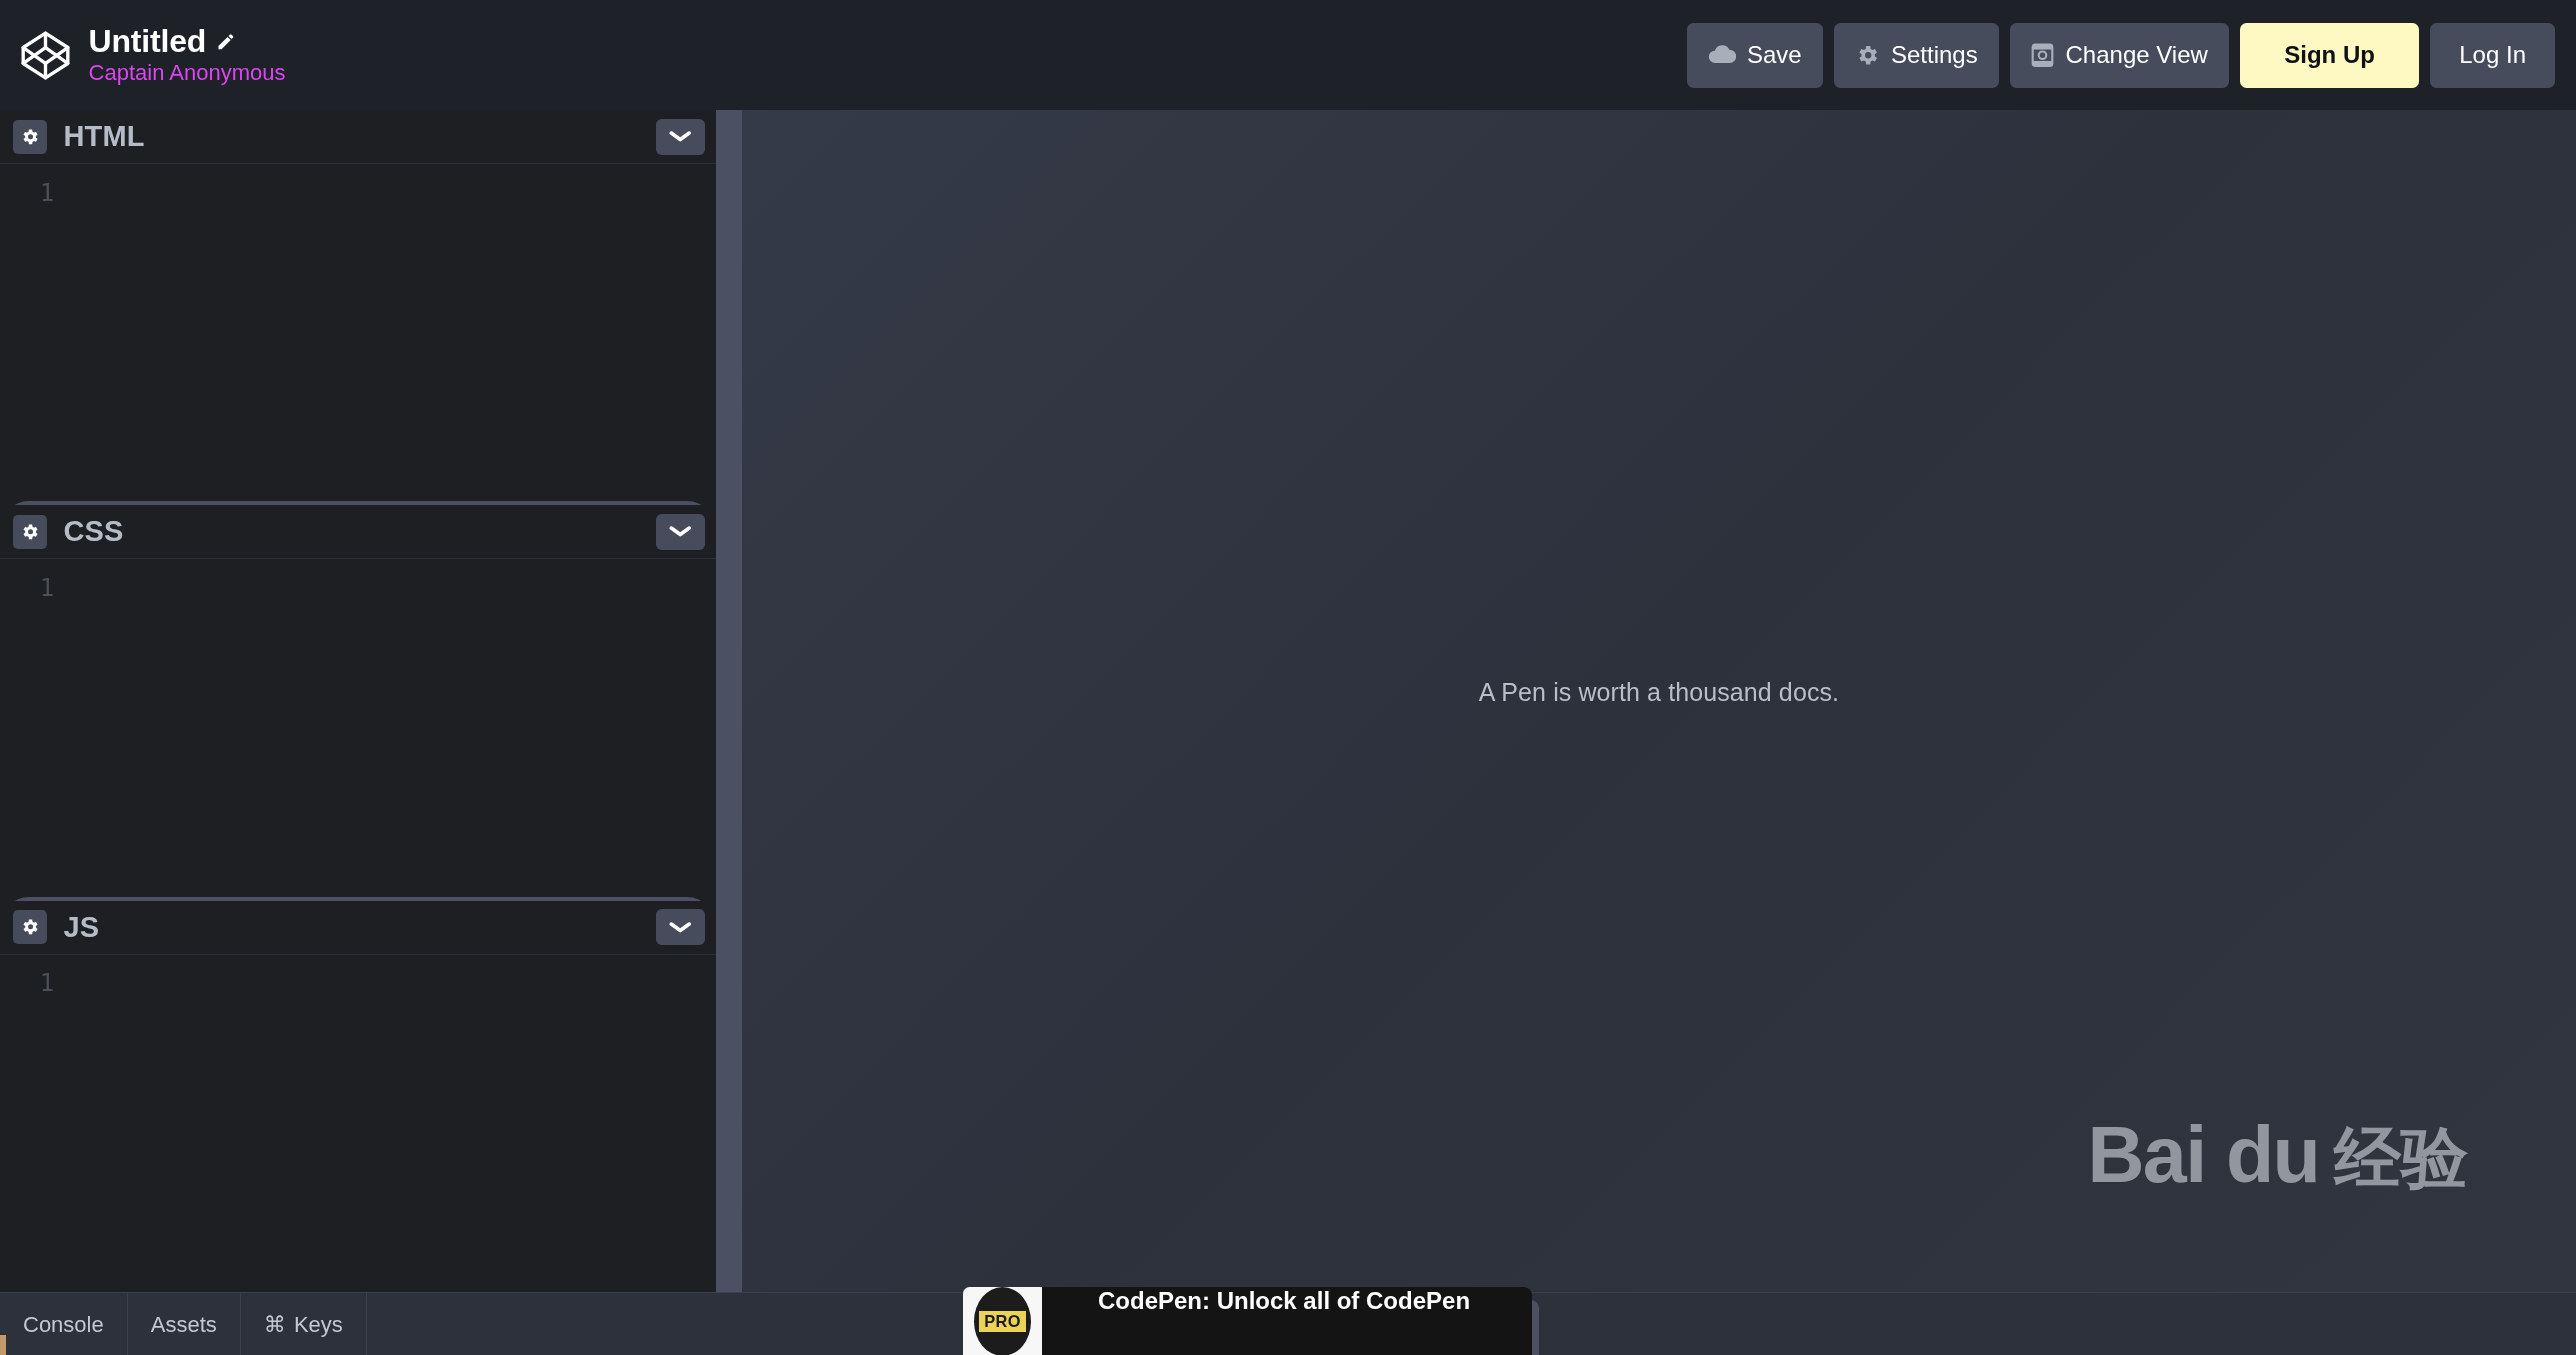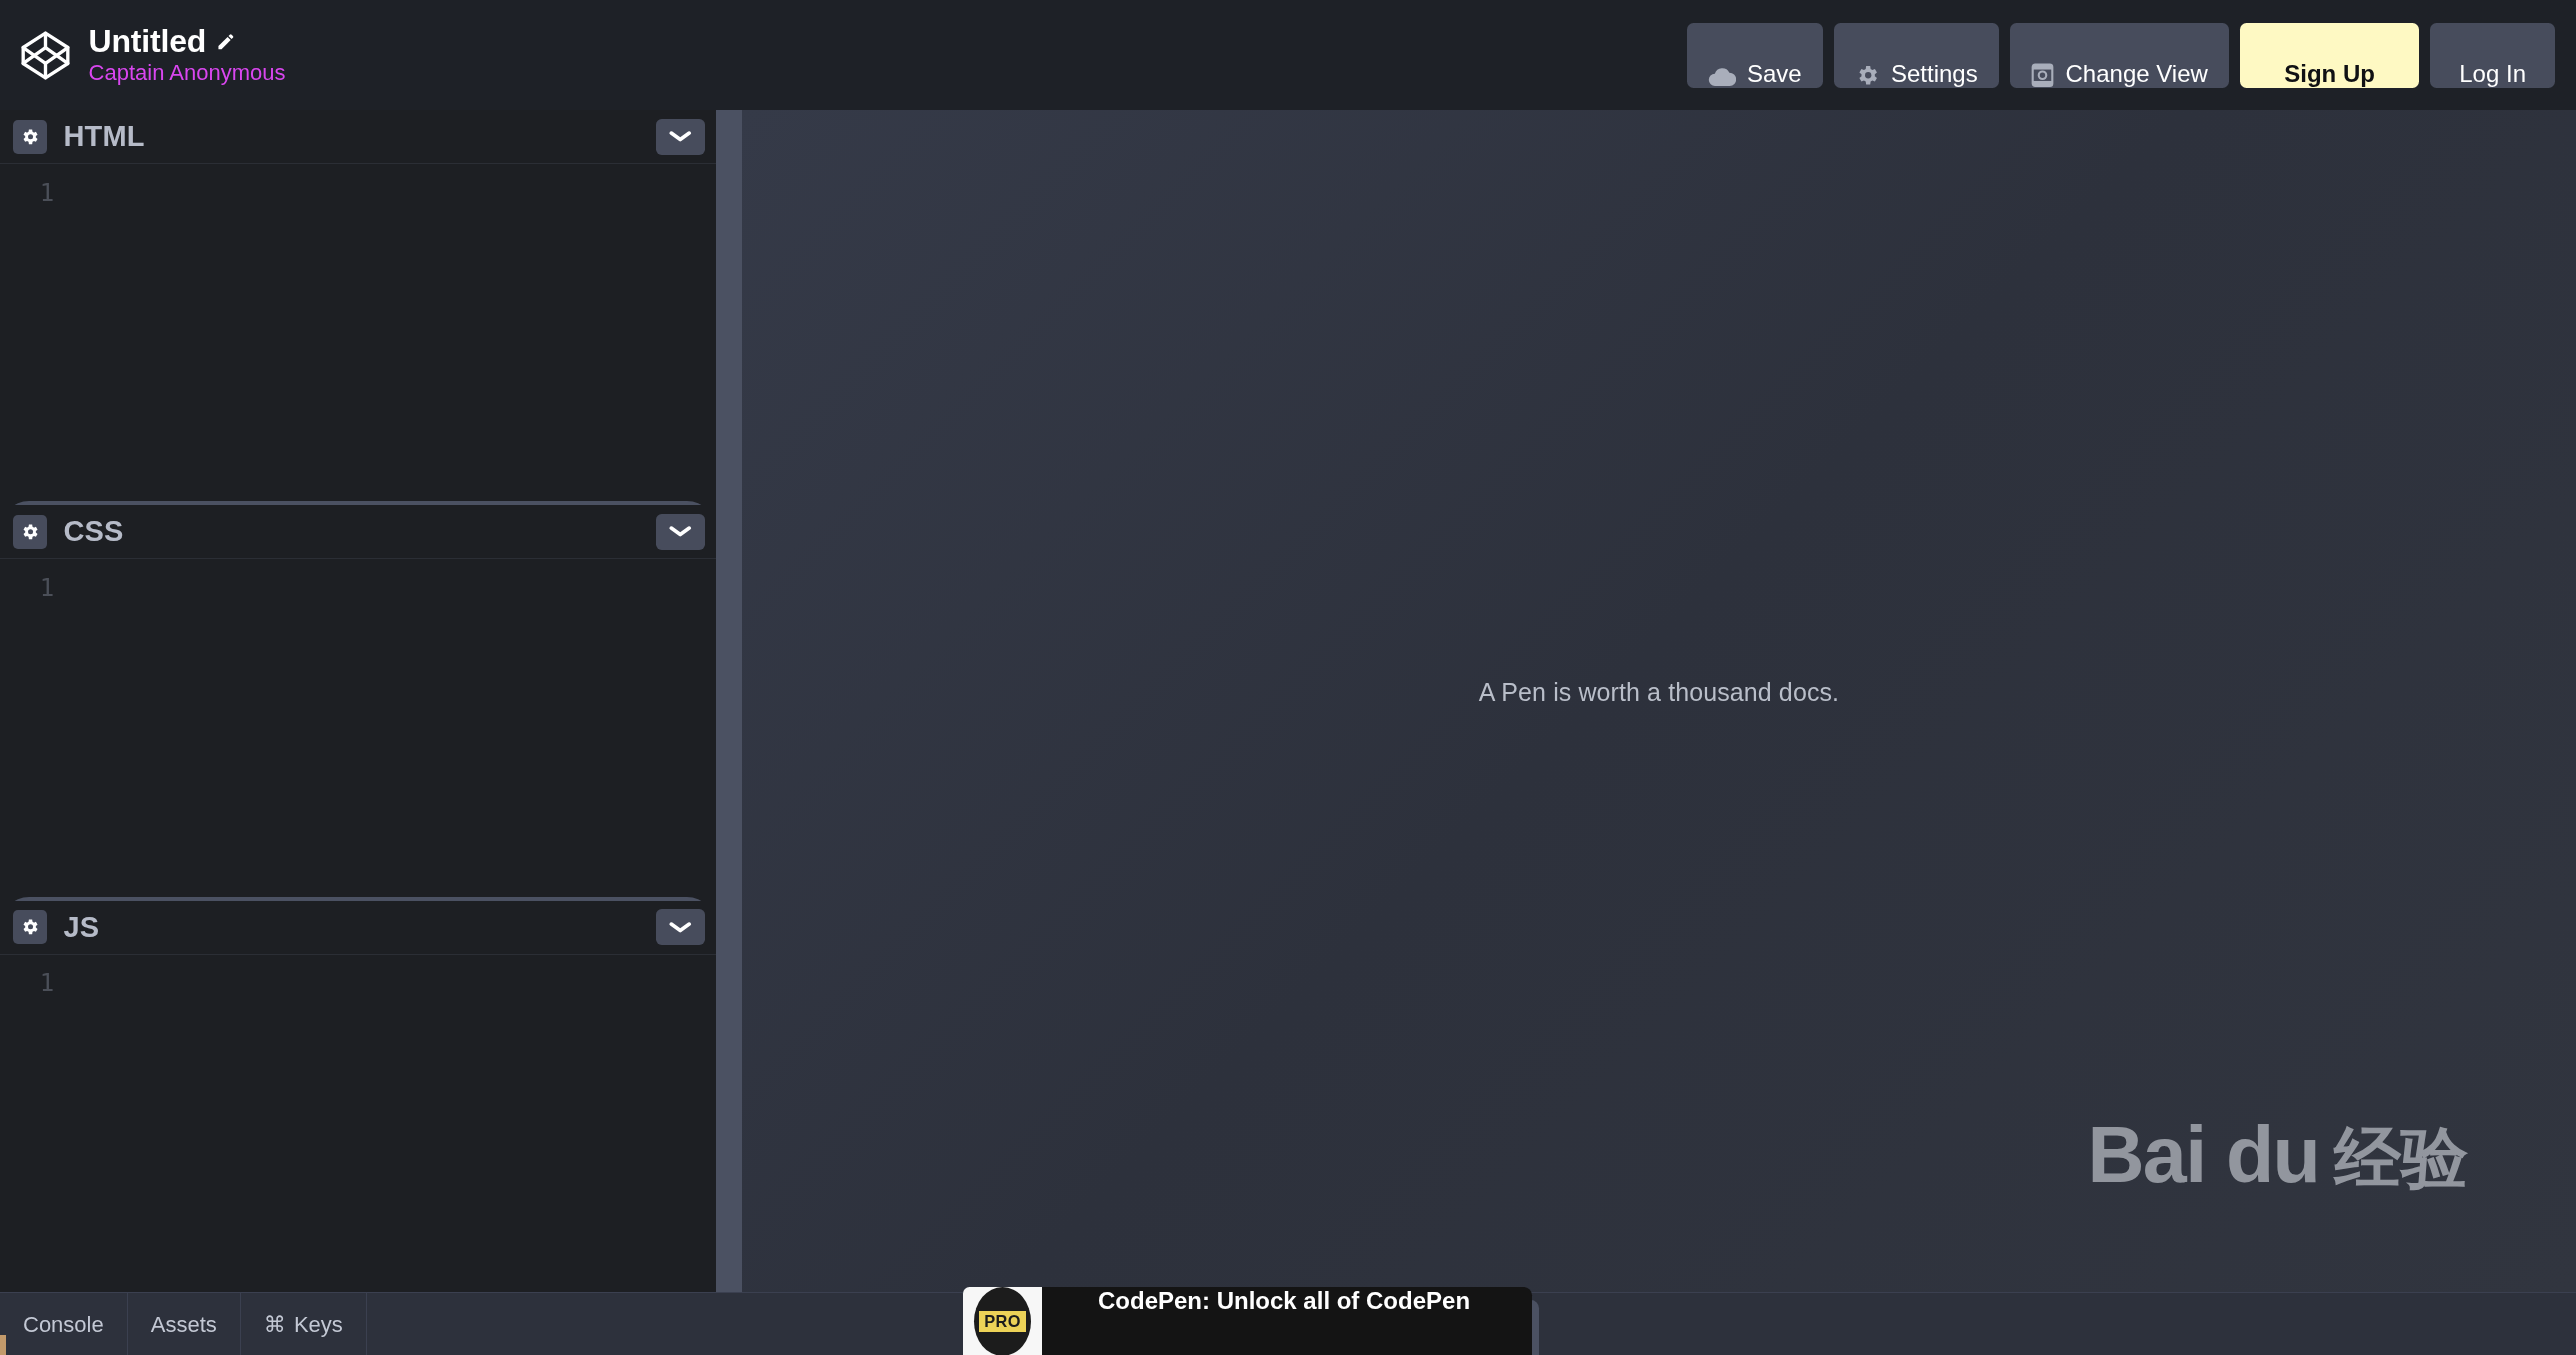--- a/index.html
+++ b/index.html
@@ -67,21 +67,21 @@
   }
   .hbtn {
     height: 65px;
     border: none;
     border-radius: 6.5px;
     background: #474c5c;
     color: #ffffff;
     font-size: 24px;
     font-family: "Liberation Sans", sans-serif;
     display: inline-flex;
-    align-items: flex-end;
+    align-items: center;
     justify-content: center;
     gap: 11.4px;
     padding: 0 21px;
     cursor: pointer;
     white-space: nowrap;
   }
   .hbtn .bicon { display: block; flex: 0 0 auto; }
   .hbtn-signup {
     background: #fef9c3;
     color: #101114;

